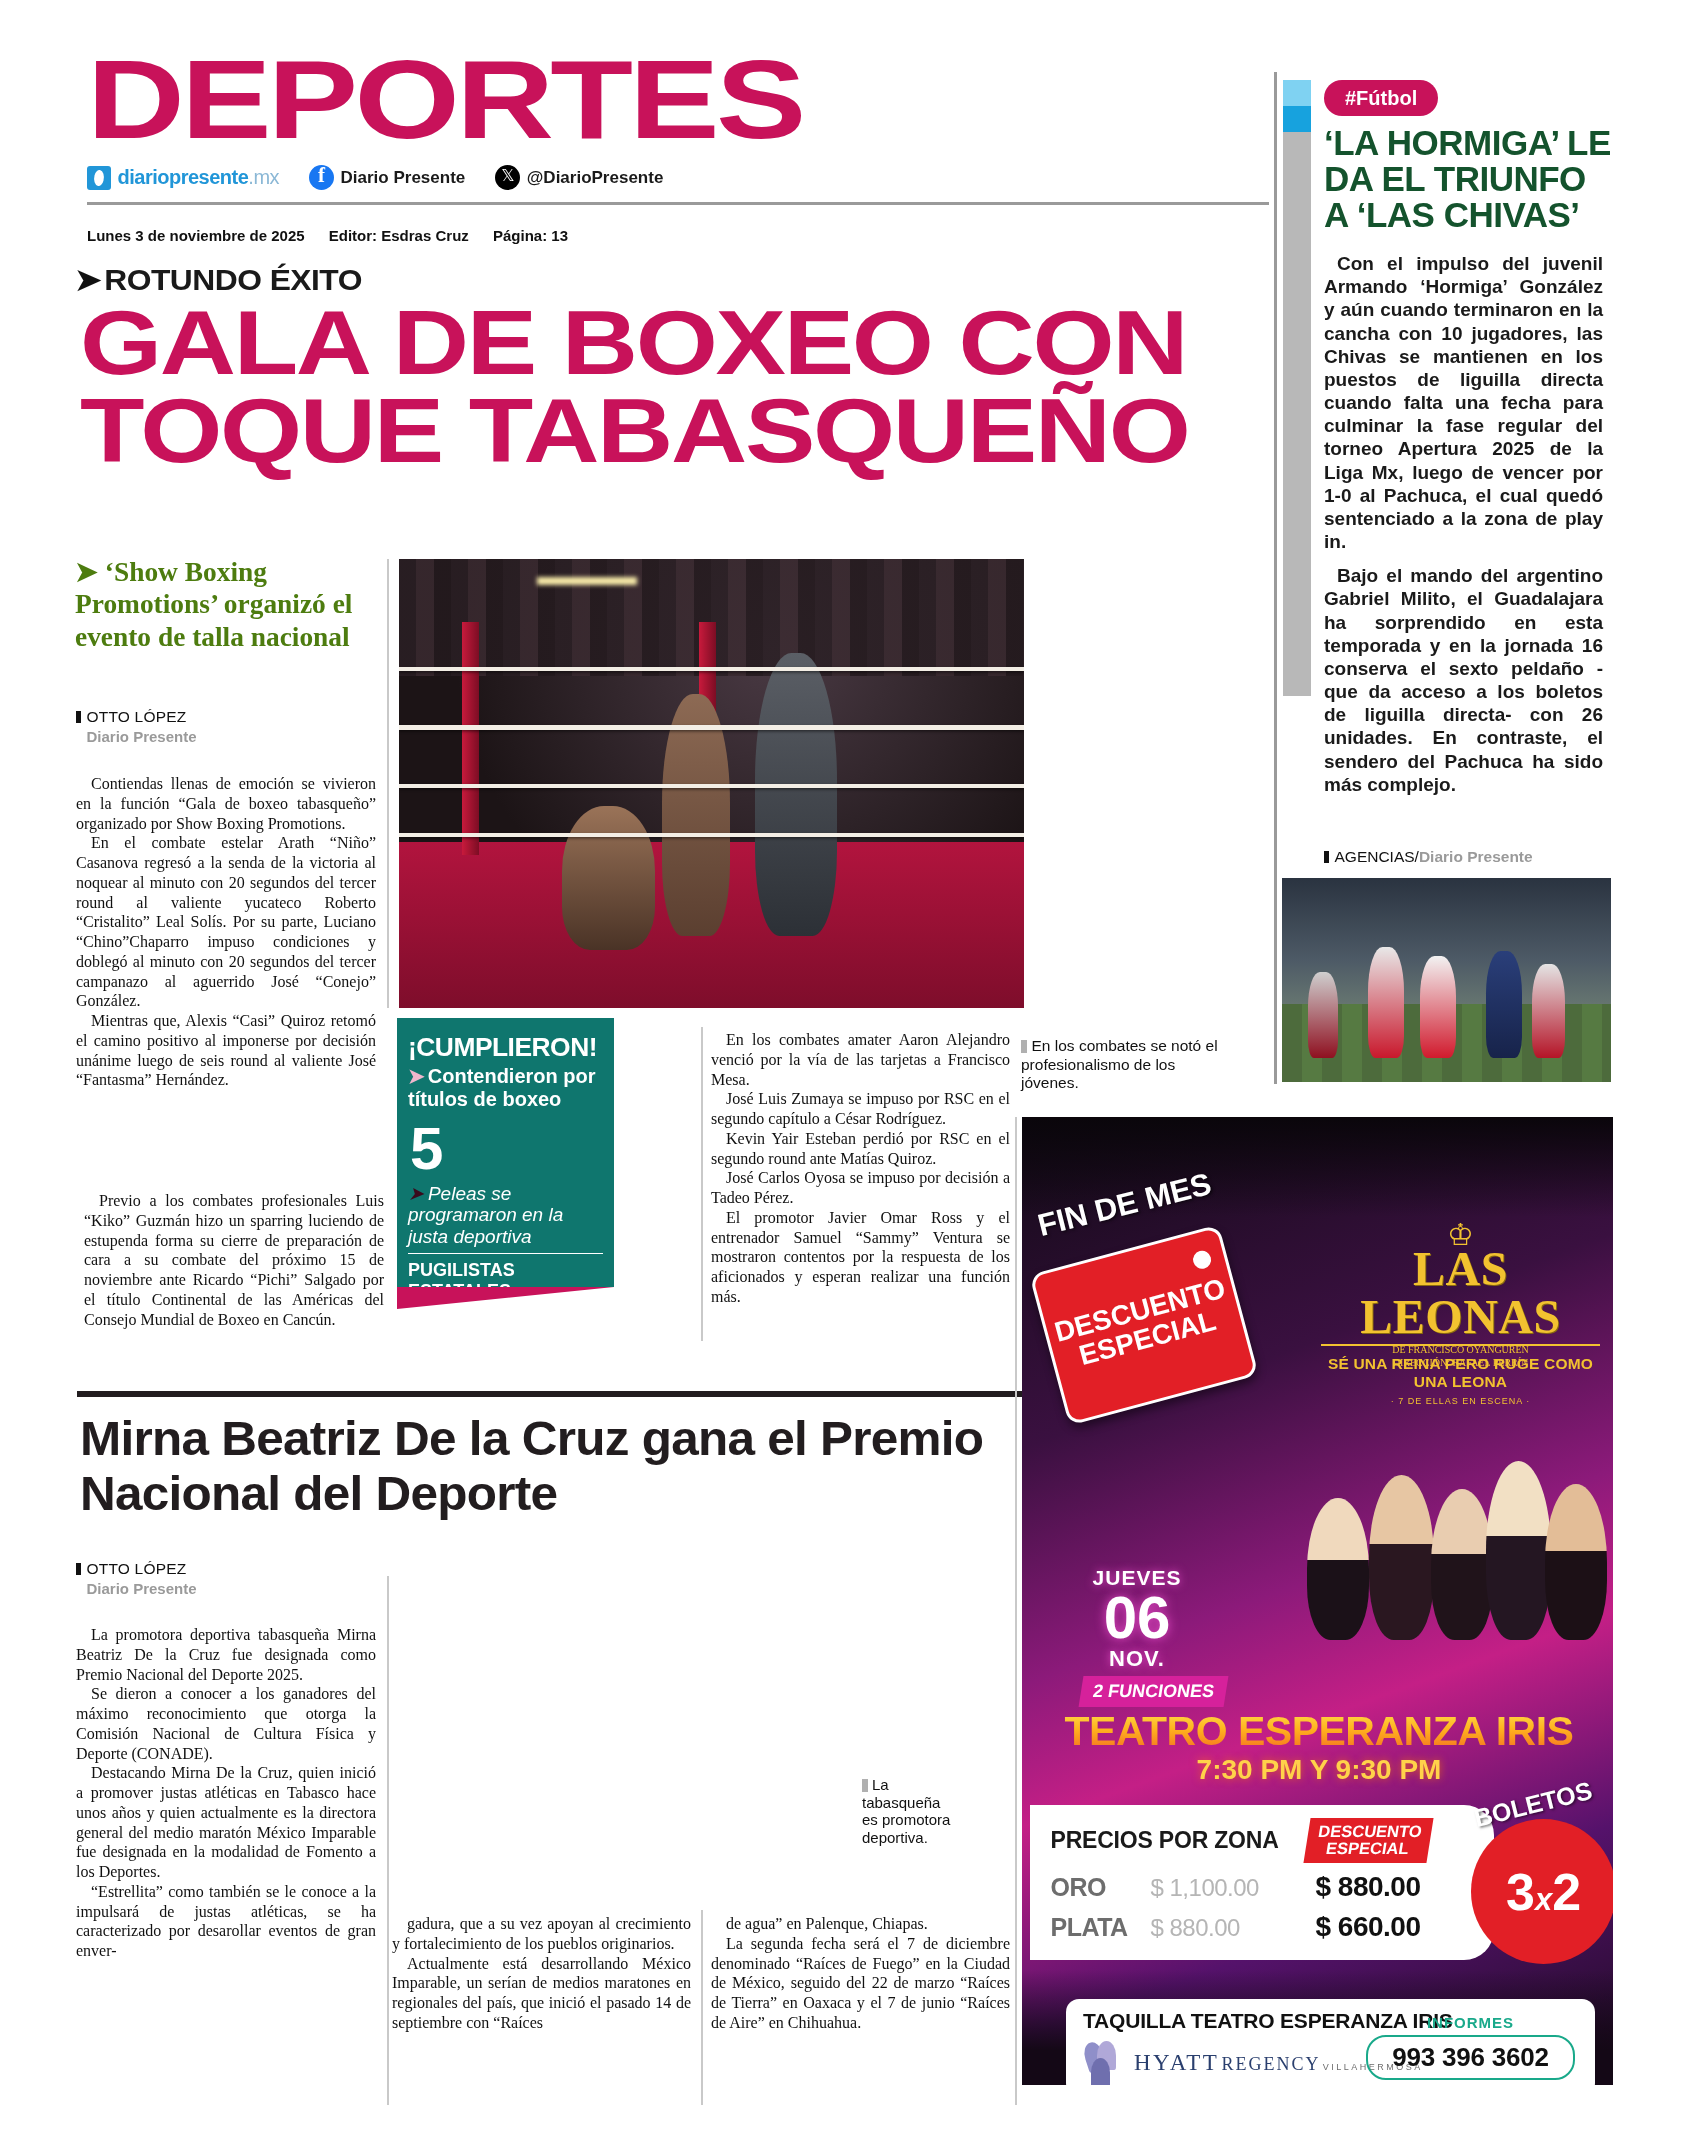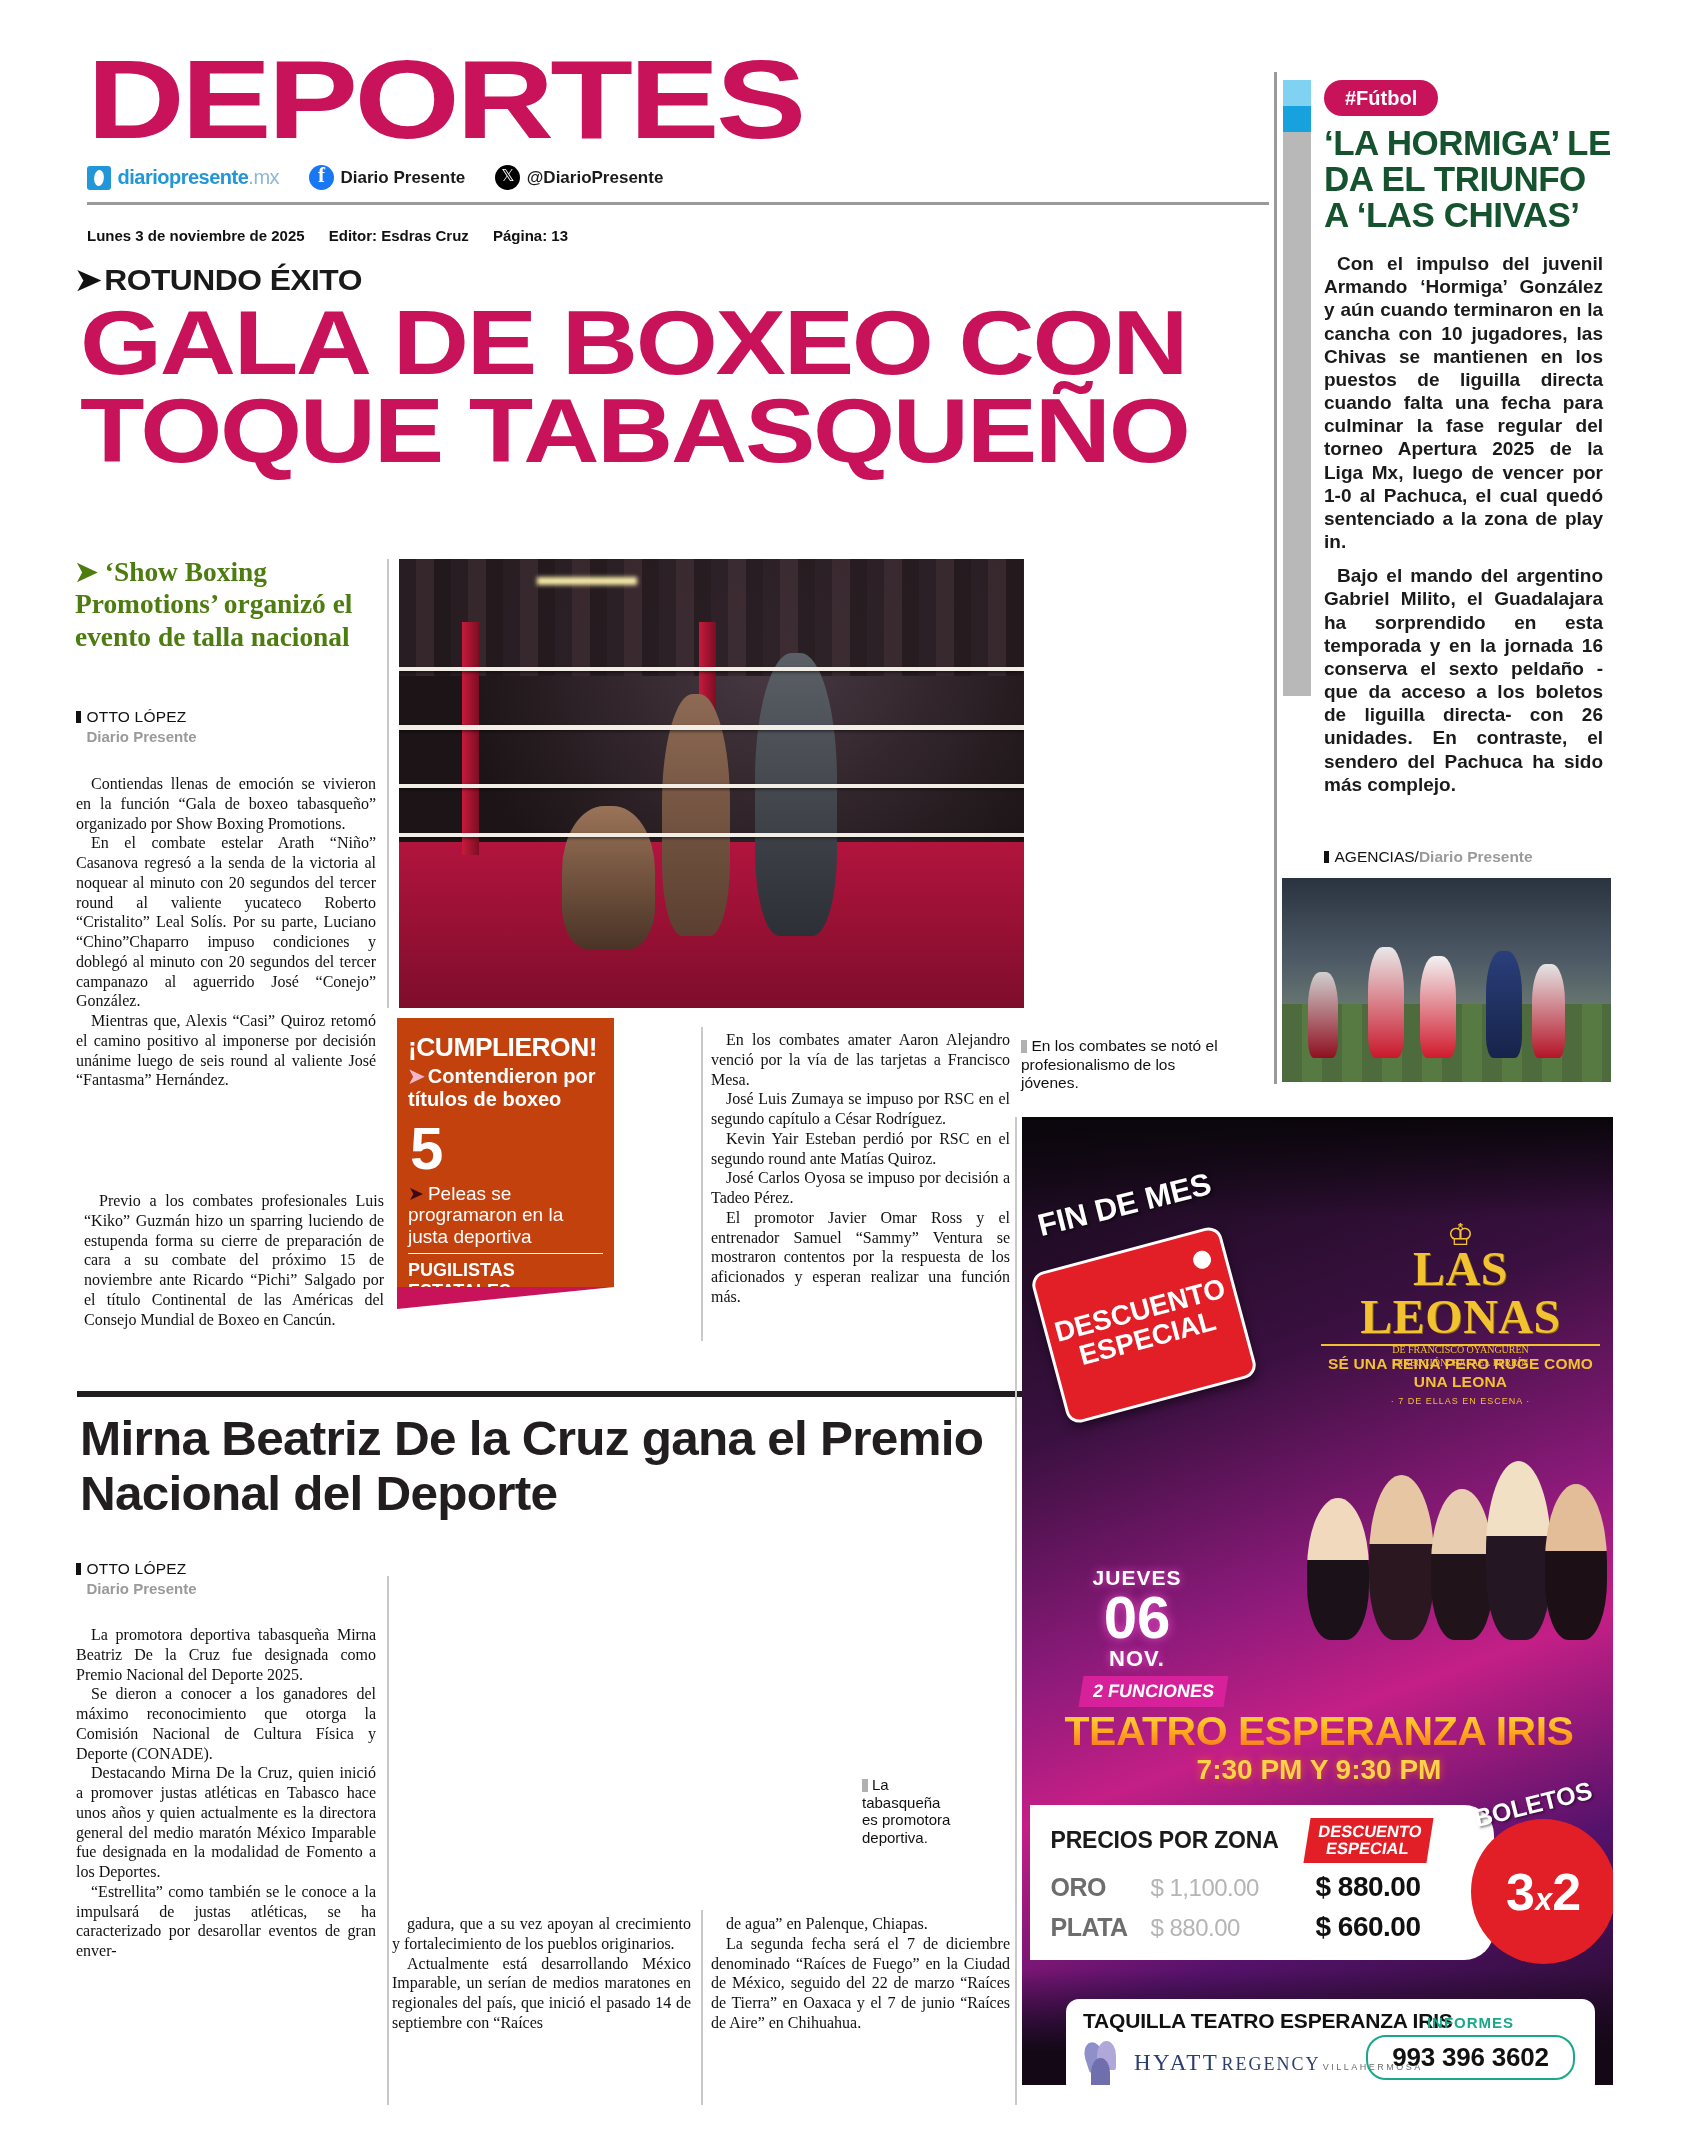--- a/index.html
+++ b/index.html
@@ -59,28 +59,28 @@
   .ph1-post.p1{left:10%} .ph1-post.p2{left:48%}
   .ph1-crowd{position:absolute;left:0;right:0;top:0;height:26%;
     background:repeating-linear-gradient(90deg,#2a1f24 0 17px,#3a2a30 17px 35px,#241a1e 35px 52px);opacity:.85;}
   .ph1-fig{position:absolute;border-radius:45% 45% 30% 30%;}
   .ph1-ref{left:57%;top:21%;width:13%;height:63%;background:linear-gradient(180deg,#5b5f66,#2c3036);}
   .ph1-boxA{left:42%;top:30%;width:11%;height:54%;background:linear-gradient(180deg,#8d6a54,#5b3f30);}
   .ph1-boxB{left:26%;top:55%;width:15%;height:32%;background:linear-gradient(180deg,#9a7358,#4a3326);}
   .ph1-light{position:absolute;left:22%;top:4%;width:16%;height:8px;background:#f6e9a8;filter:blur(2px);}
 
   
-  .infobox{position:absolute;left:397px;top:1018px;width:217px;height:269px;background:#c2410c;color:#fff;}
+  .infobox{position:absolute;left:397px;top:1018px;width:217px;height:269px;background:#0f766e;color:#fff;}
   .infobox:after{content:"";position:absolute;left:0;bottom:-22px;width:0;height:0;
     border-left:217px solid #C8125A;border-bottom:22px solid transparent;}
   .ib-title{font-size:26.4px;font-weight:bold;letter-spacing:-0.5px;padding:14px 0 0 11px;}
   .ib-sub{font-size:20px;font-weight:bold;line-height:1.14;padding:2px 12px 0 11px;}
   .ib-sub .ar{color:#f0b7cd;margin-right:3px;}
   .ib-num{font-size:60px;font-weight:bold;line-height:0.9;padding:11px 0 0 13px;}
-  .ib-note{font-size:19px;line-height:1.14;padding:7px 10px 0 11px;}
+  .ib-note{font-size:19px;line-height:1.14;padding:7px 10px 0 11px;font-style:italic;}
   .ib-note .ar{color:#3a0a1c;margin-right:4px;}
   .ib-hr{margin:5px 11px 0 11px;height:1.5px;background:#fff;}
   .ib-foot{font-size:18px;font-weight:bold;letter-spacing:0px;padding:6px 0 0 11px;}
 
   
   #c2-body{position:absolute;left:711px;top:1030px;width:299px;}
 
   
   .cap1{position:absolute;left:1021px;top:1037px;width:214px;font-size:15.5px;line-height:1.2;color:#111;}
   .cap1 .bar{display:inline-block;width:5.5px;height:13px;background:#b0b0b0;margin-right:5px;vertical-align:-1.5px;}

